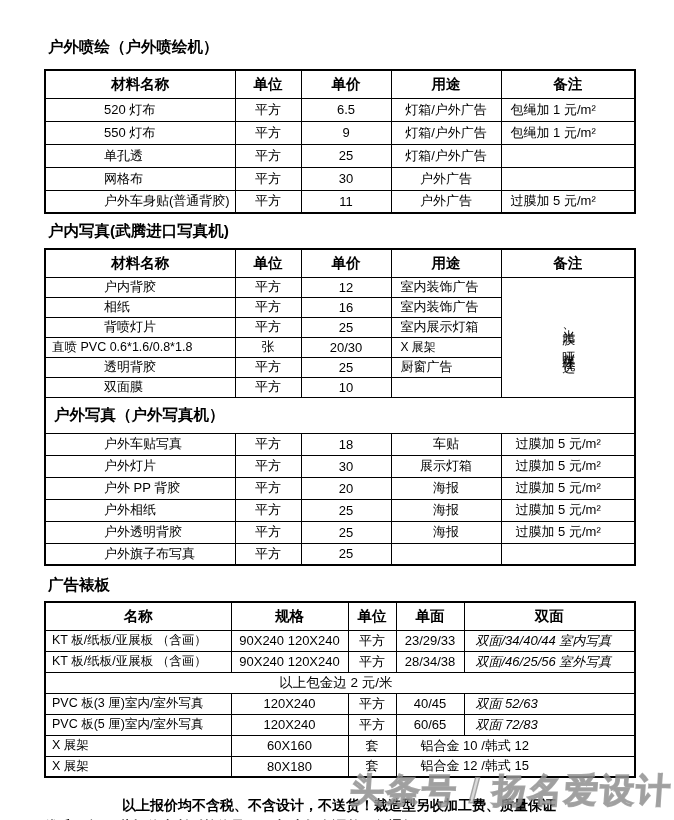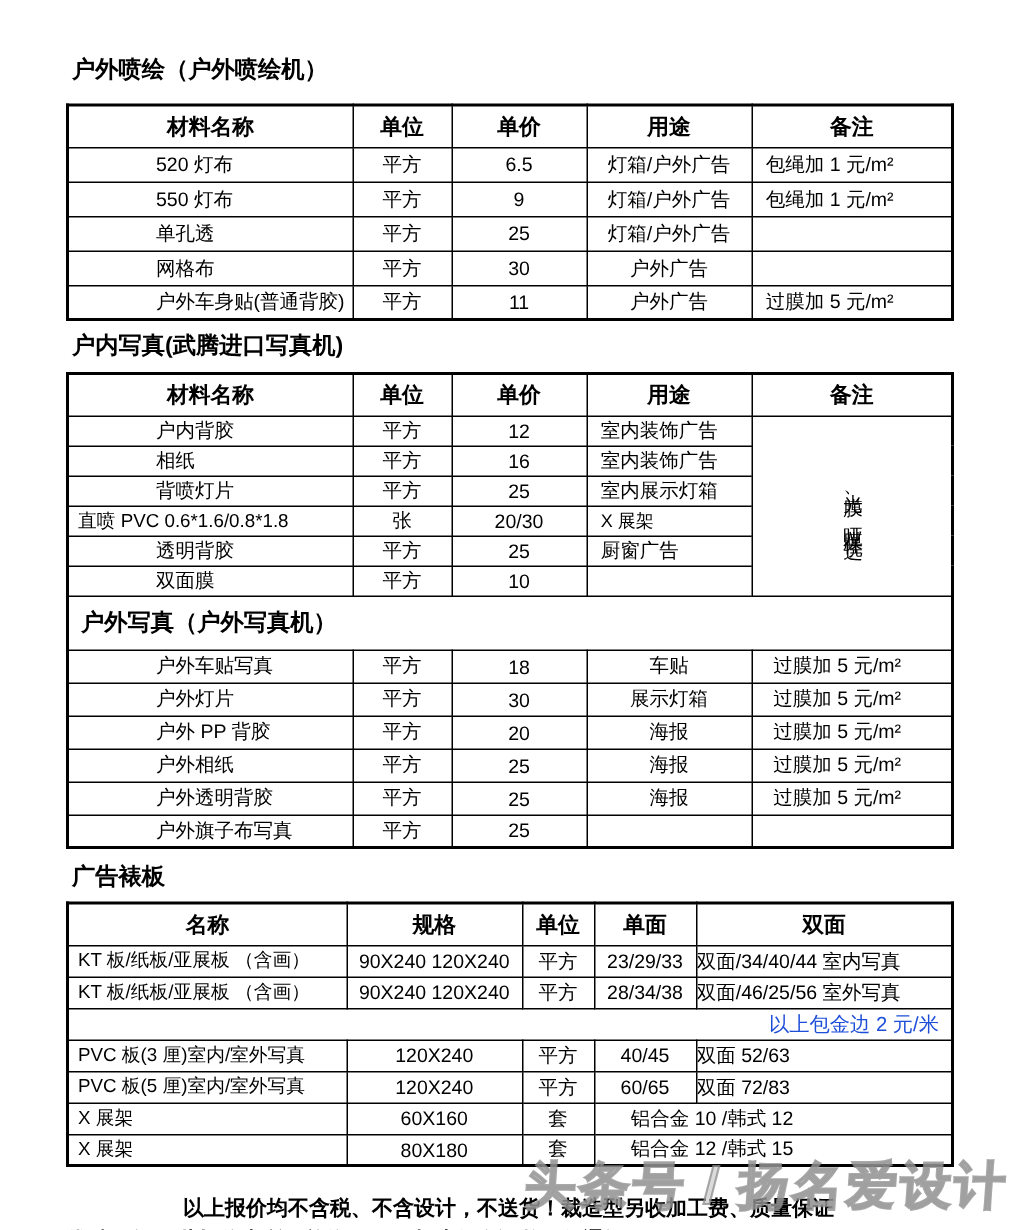--- a/index.html
+++ b/index.html
@@ -21,23 +21,23 @@
   .t23 tr.r3 { height:22px; }
   .t23 tr.sect { height:36px; }
   .t23 tr.sect td { font-size:15.5px; font-weight:bold; text-align:left; padding-left:8px; }
   .t4 tr.r { height:21px; }
   td.name { text-align:left; padding-left:58px; }
   td.name.tight { padding-left:6px; font-size:12.5px;margin-top:11px; }
   td.c { text-align:center; }
   td.note { text-align:left; padding-left:9px; }
   td.usel { text-align:left; padding-left:9px; }
   td.name4 { text-align:left; padding-left:6px; font-size:12.5px; }
-  td.dbl { text-align:left; padding-left:0; }
+  td.dbl { text-align:left; padding-left:11px;font-style:italic; }
   td.standp { text-align:left; padding-left:24px; }
-  tr.gold td { text-align:right; padding-right:8px; color:#1d4ed8; font-size:13.5px; }
+  tr.gold td { text-align:center; padding-right:8px; color:#000000; font-size:13.5px; }
   .vtext { writing-mode:vertical-rl; display:inline-block; line-height:1.15; font-size:13px; letter-spacing:3px; }
   .footer { width:590px; margin-top:17px; font-weight:bold; font-size:14px; line-height:21px; }
   .footer .l1 { text-align:center; }
   .footer .l2 { text-align:left; }
   .watermark {
     position:absolute; right:2px; bottom:6px; font-size:34px; font-weight:bold;
     letter-spacing:2px; white-space:nowrap; color:rgba(175,175,175,0.45);
     -webkit-text-stroke:1.4px rgba(140,140,140,0.75); transform:skewX(-4deg);
   }
 </style>

